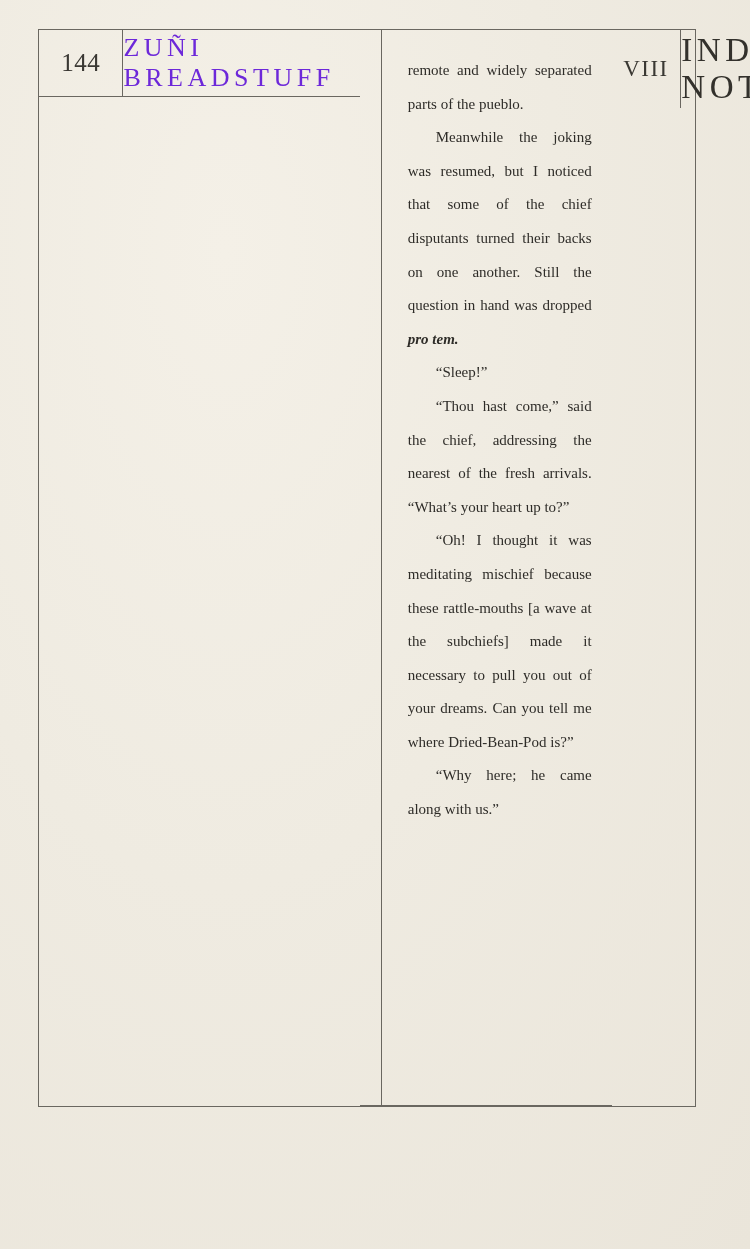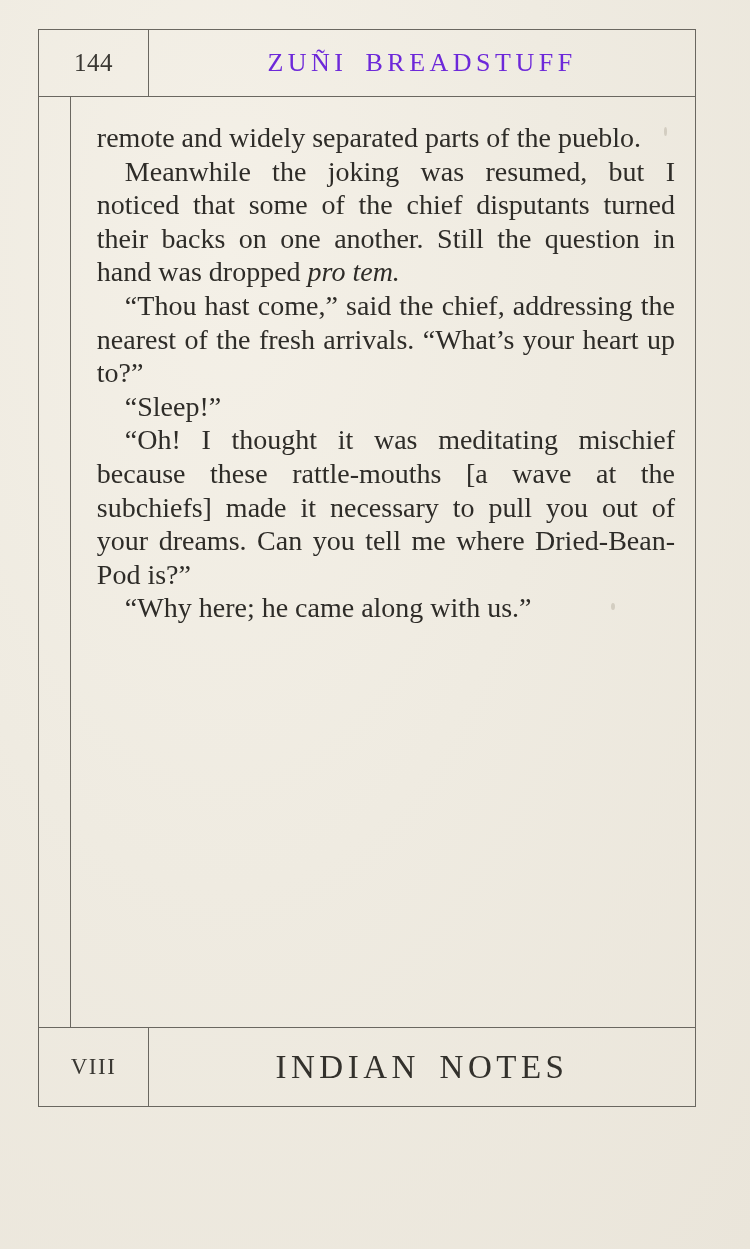--- a/index.html
+++ b/index.html
@@ -24,21 +24,20 @@
   }
   .frame {
     position: absolute;
     left: 38px;
     top: 29px;
     width: 658px;
     height: 1078px;
     border: 1.5px solid #6a6760;
     box-sizing: border-box;
     display: flex;
-    flex-direction: column;
   }
   .row {
     display: flex;
     box-sizing: border-box;
   }
   .row-header {
     height: 67px;
     border-bottom: 1.5px solid #6a6760;
   }
   .row-body {
@@ -90,32 +89,33 @@
     font-size: 23px;
     letter-spacing: 1.5px;
     color: #3a3833;
   }
   .text-block {
     padding: 24px 20px 0 26px;
     box-sizing: border-box;
   }
   p.para {
     margin: 0;
-    font-size: 28px;
+    font-size: 15px;
     line-height: 33.6px;
     text-align: justify;
     text-justify: inter-word;
     color: #2e2c28;
     hyphens: none;
   }
   p.indent {
     text-indent: 28px;
   }
   .ital {
     font-style: italic;
+    font-weight: bold;
   }
   
   .speck {
     position: absolute;
     background: #bdb7a8;
     border-radius: 50%;
     opacity: .55;
   }
 </style>
 </head>
@@ -133,22 +133,22 @@
       <div class="running-head">ZUÑI BREADSTUFF</div>
     </div>
   </div>
 
   <div class="row row-body">
     <div class="col-narrow"></div>
     <div class="col-wide">
       <div class="text-block">
           <p class="para"><span>remote and widely separated parts of the pueblo.</span></p>
           <p class="para indent"><span>Meanwhile the joking was resumed, but I noticed that some of the chief disputants turned their backs on one another. Still the question in hand was dropped </span><span class="ital">pro tem.</span></p>
+          <p class="para indent"><span>“Sleep!”</span></p>
           <p class="para indent"><span>“Thou hast come,” said the chief, addressing the nearest of the fresh arrivals. “What’s your heart up to?”</span></p>
-          <p class="para indent"><span>“Sleep!”</span></p>
           <p class="para indent"><span>“Oh! I thought it was meditating mischief because these rattle-mouths [a wave at the subchiefs] made it necessary to pull you out of your dreams. Can you tell me where Dried-Bean-Pod is?”</span></p>
           <p class="para indent"><span>“Why here; he came along with us.”</span></p>
         </div>
       <div class="speck" style="left:540px; top:506px; width:4px; height:7px;"></div>
       <div class="speck" style="left:593px; top:30px; width:3px; height:9px;"></div>
     </div>
   </div>
 
   <div class="row row-footer">
     <div class="col-narrow">

